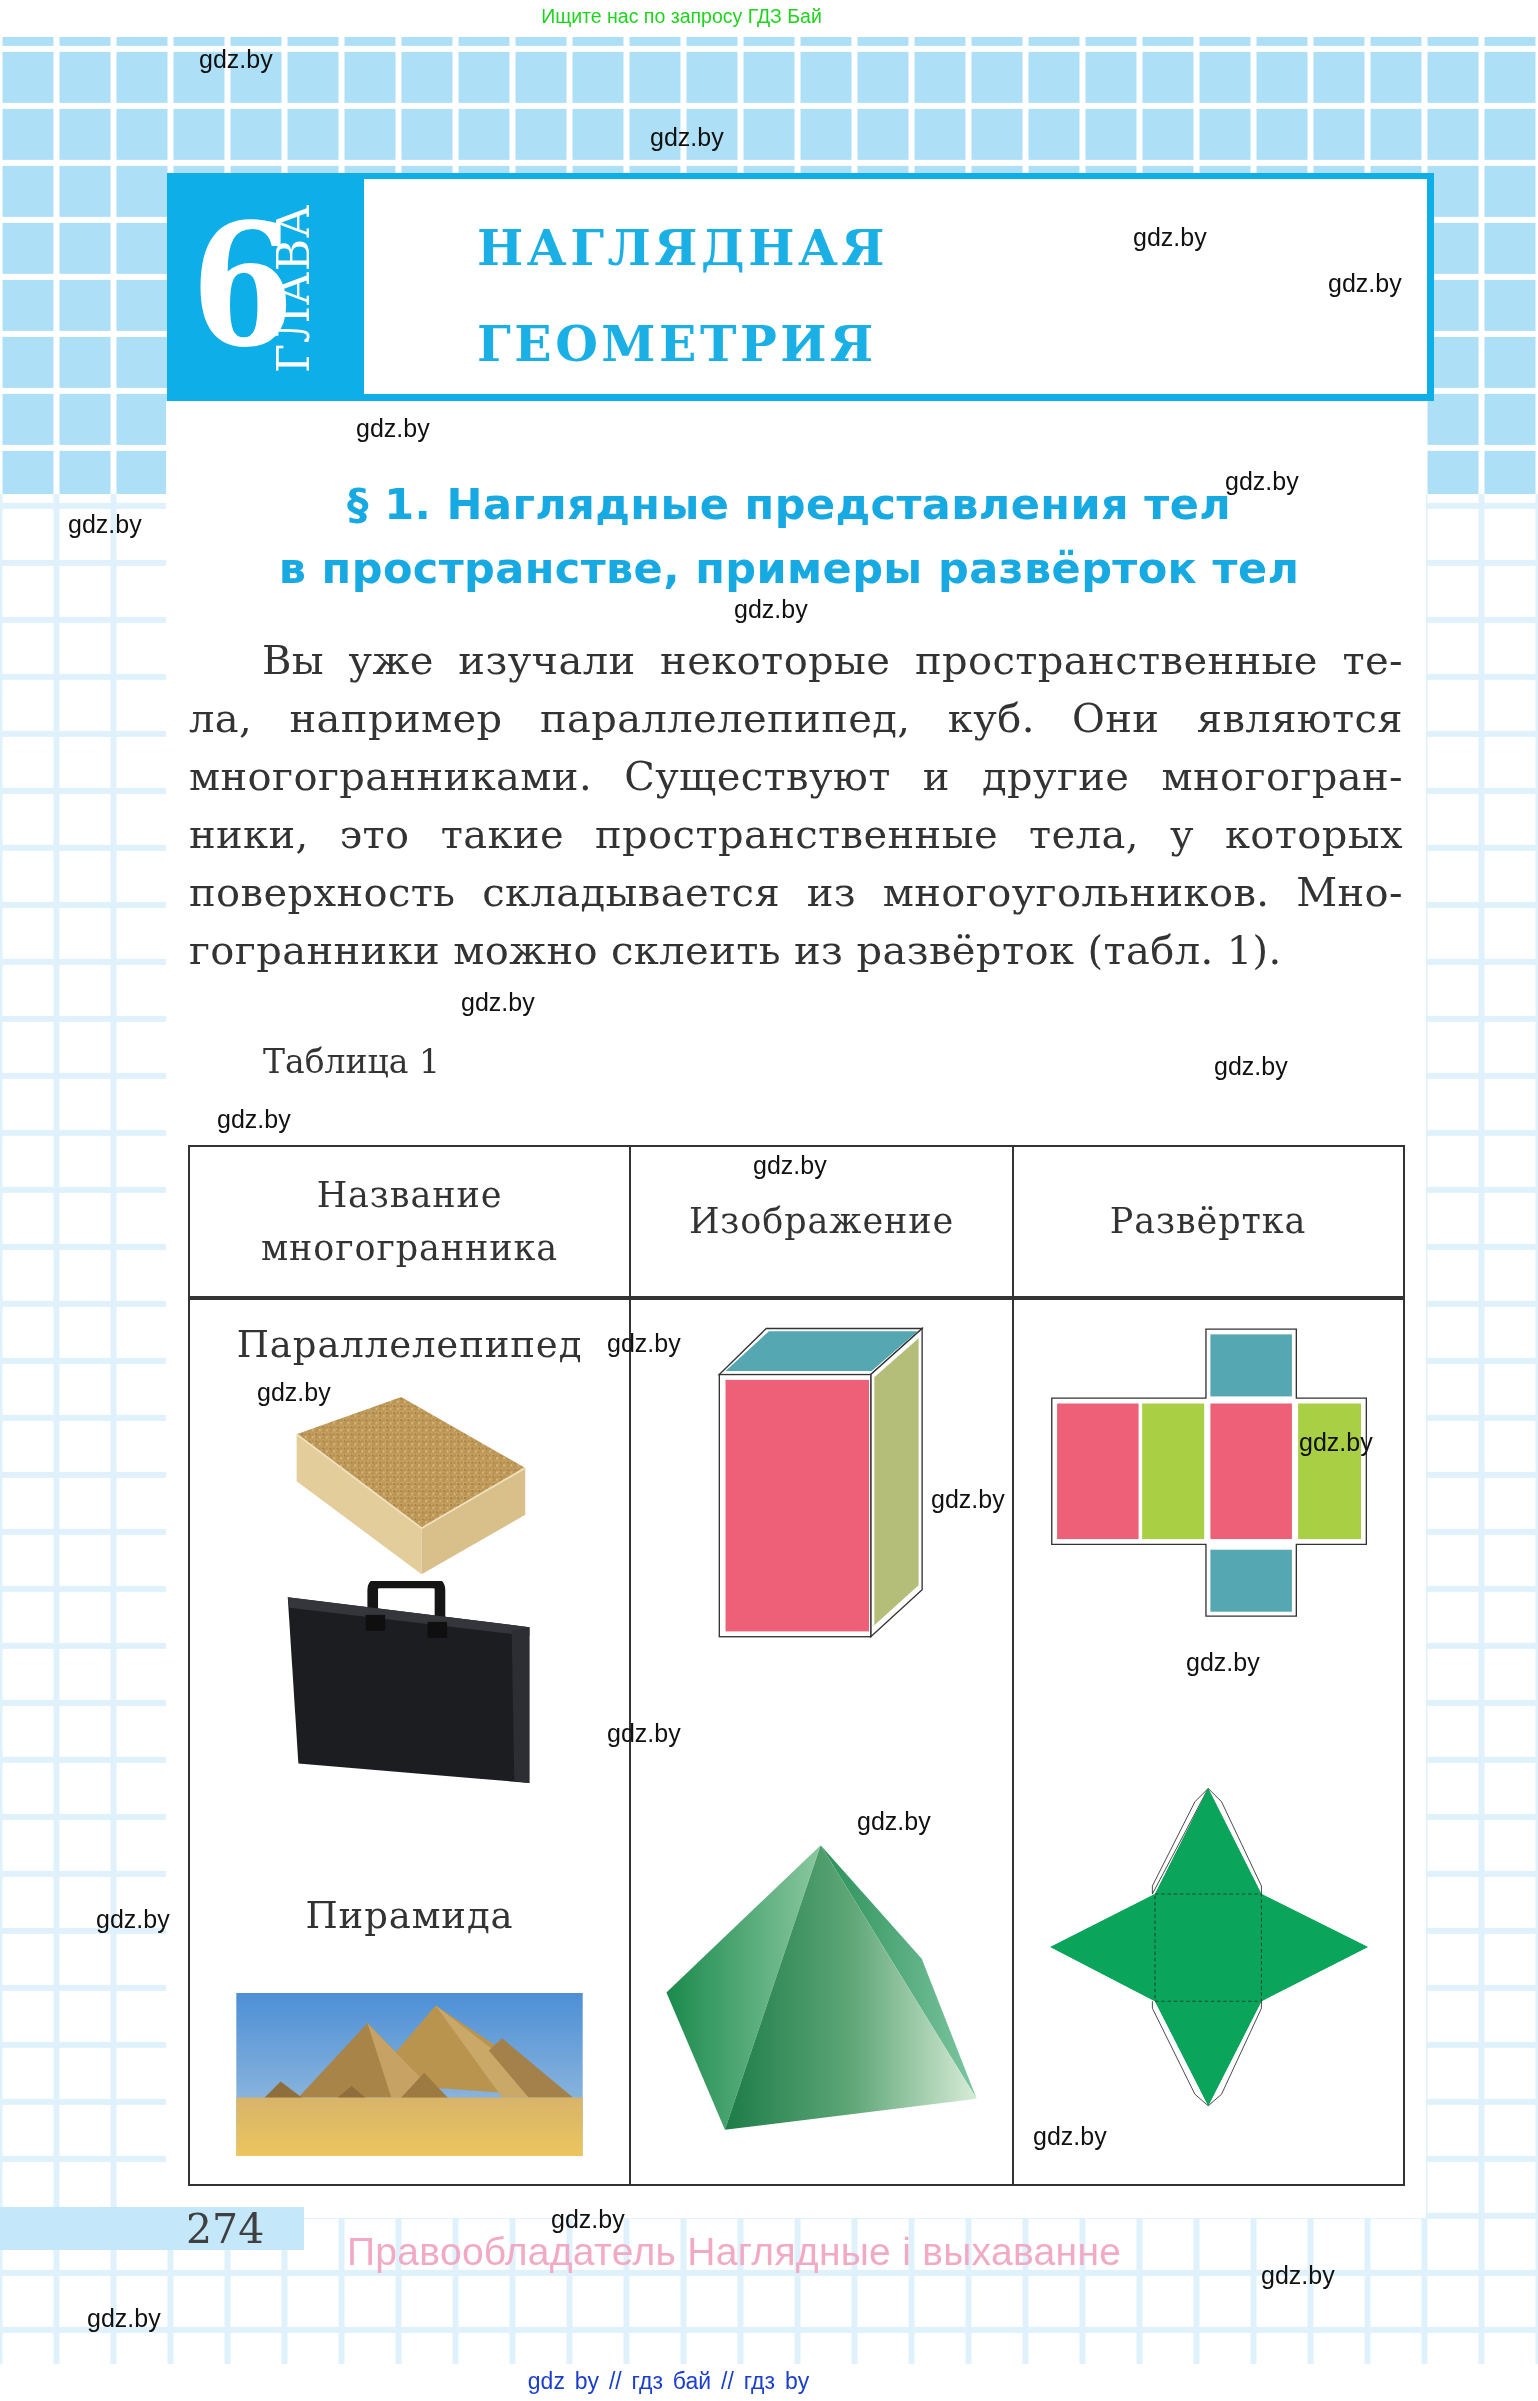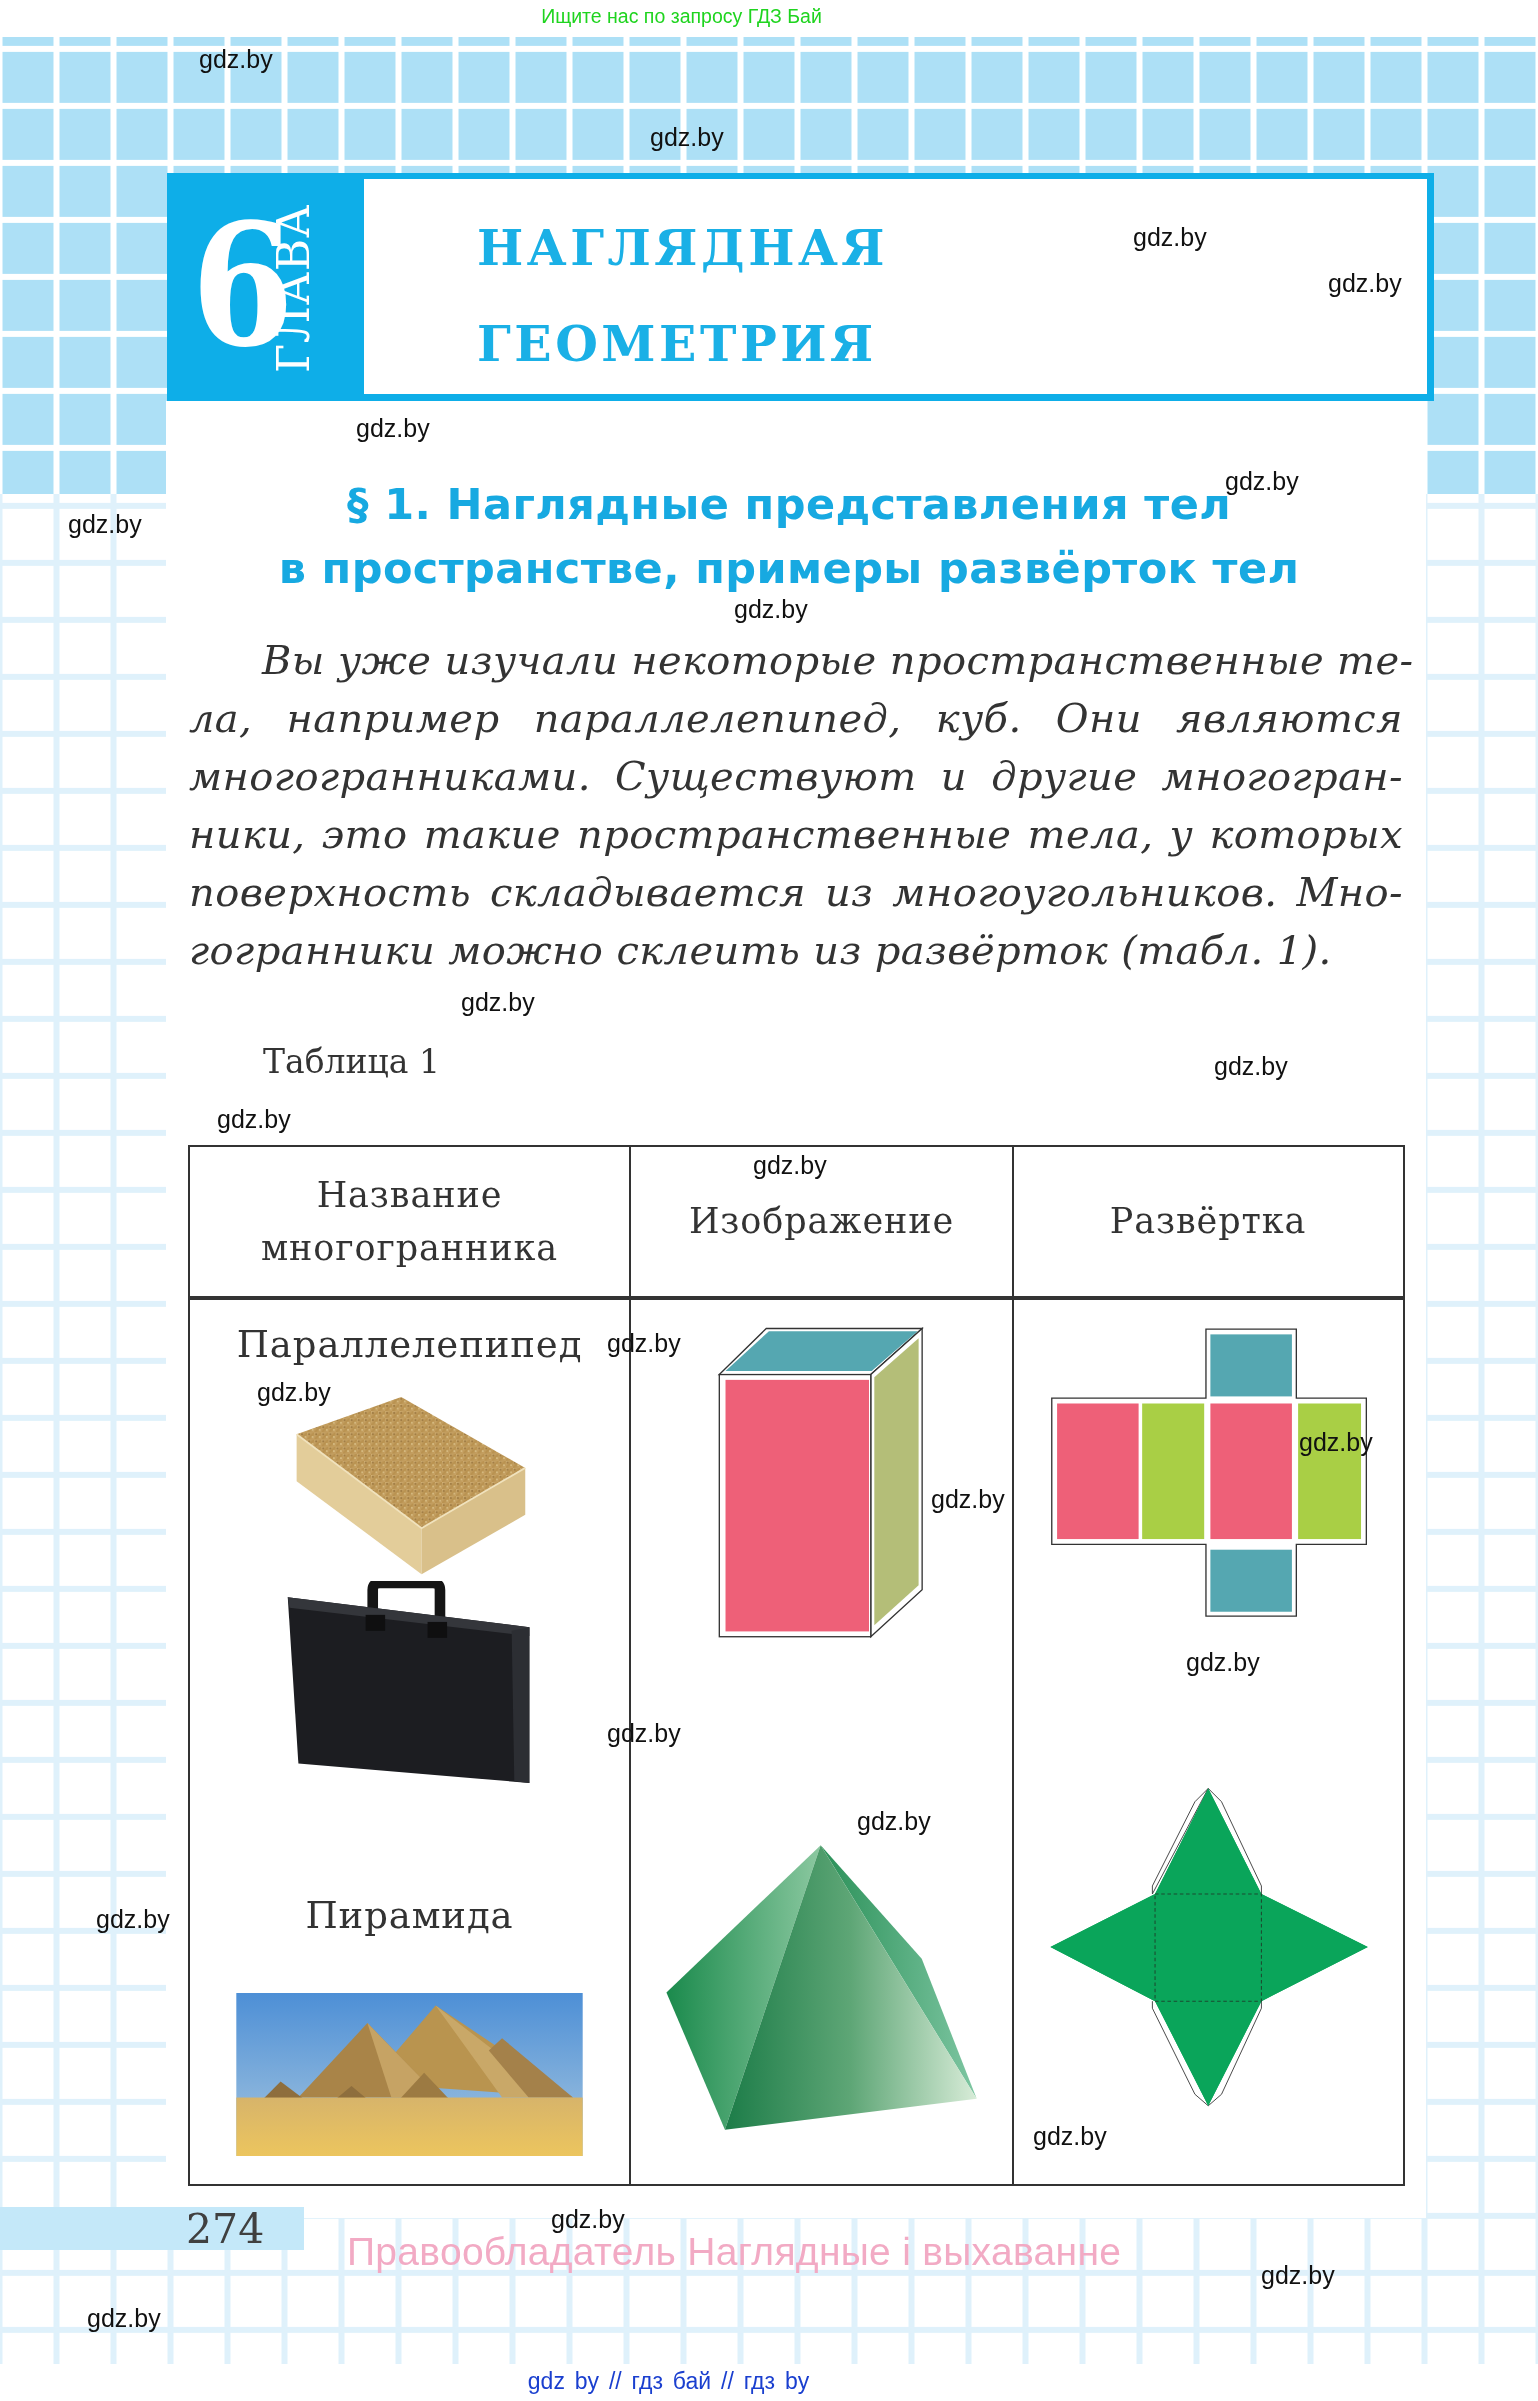--- a/index.html
+++ b/index.html
@@ -66,21 +66,21 @@
   .section-title {
     position: absolute; left: 195px; top: 472px; width: 1188px; text-align: center;
     color: #17a9e1; font-family: "DejaVu Sans", sans-serif; font-weight: bold;
     font-size: 43px; line-height: 64px; letter-spacing: 0.4px;
   }
   .body-text {
     position: absolute; left: 189px; top: 631px; width: 1214px;
     color: #333; font-family: "DejaVu Serif", serif; font-size: 40px; line-height: 58px;
     text-align: justify; letter-spacing: 0.4px;
   }
-  .body-text .line { display: block; text-align: justify; text-align-last: justify; white-space: nowrap; font-style: italic; }
+  .body-text .line { display: block; text-align: justify; text-align-last: justify; white-space: nowrap; }
   .body-text .line.first { text-indent: 73px; }
   .body-text .line.last { text-align-last: left; }
   .table-caption {
     position: absolute; left: 263px; top: 1035px;
     color: #333; font-family: "DejaVu Serif", serif; font-size: 33px; line-height: 53px; text-align: center;
   }
   .tbl {
     position: absolute; left: 188px; top: 1145px; width: 1217px; height: 1041px;
     border: 2.7px solid #333; box-sizing: border-box;
   }

